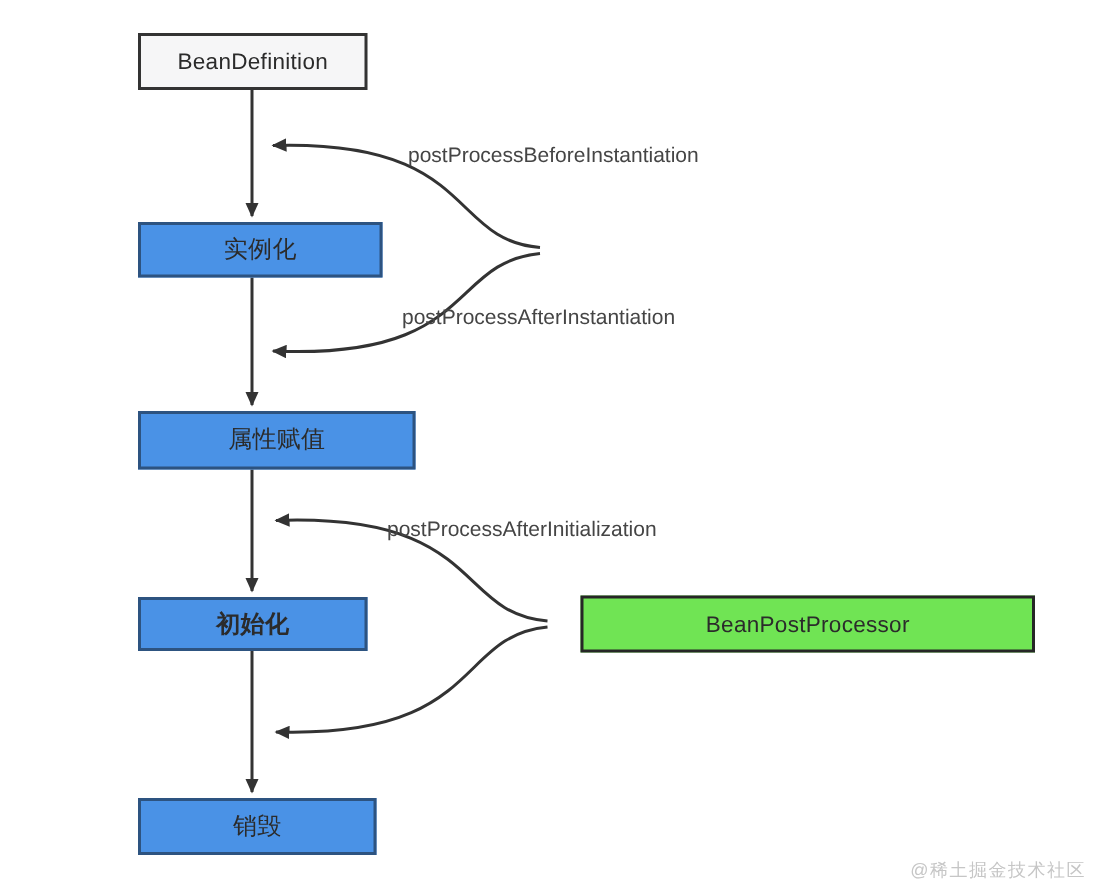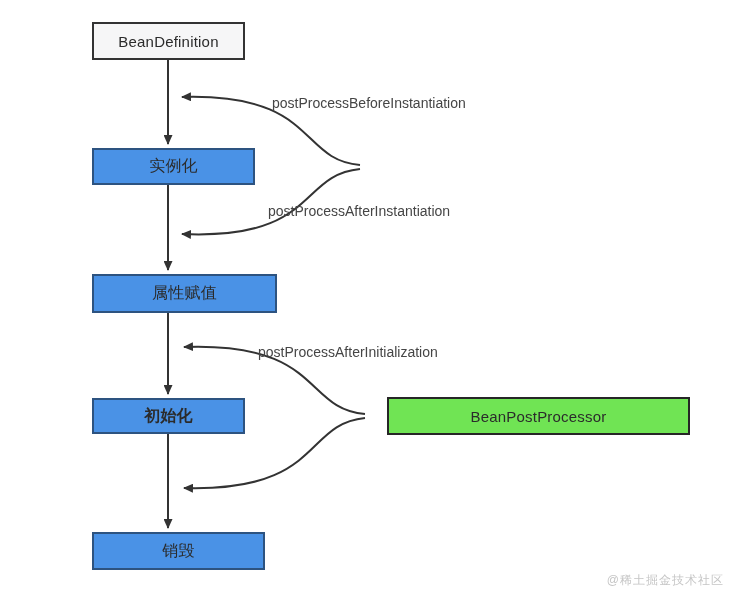--- a/index.html
+++ b/index.html
@@ -21,21 +21,21 @@
     background:var(--blue-fill);border:2px solid var(--blue-border);
     font-size:16px;
   }
   .node.green{
     background:var(--green-fill);border:2px solid var(--green-border);
   }
   #n-bean-definition{left:92px;top:22px;width:153px;height:38px;}
   #n-instantiation{left:92px;top:148px;width:163px;height:37px;}
   #n-property{left:92px;top:274px;width:185px;height:39px;}
   #n-initialization{left:92px;top:398px;width:153px;height:36px;font-weight:bold;}
-  #n-destruction{left:92px;top:532px;width:173px;height:38px;}
+  #n-destruction{left:92px;top:532px;width:159px;height:38px;}
   #n-iabpp{left:360px;top:146px;width:303px;height:39px;}
   #n-bpp{left:365px;top:397px;width:303px;height:38px;margin-left:22px;}
   .edge-label{
     position:absolute;font-size:14px;color:var(--label-text);white-space:nowrap;
   }
   #l-before-instantiation{left:272px;top:95px;}
   #l-after-instantiation{left:268px;top:203px;}
   #l-before-initialization{left:258px;top:344px;}
   #l-after-initialization{left:268px;top:479px;}
   .watermark{

